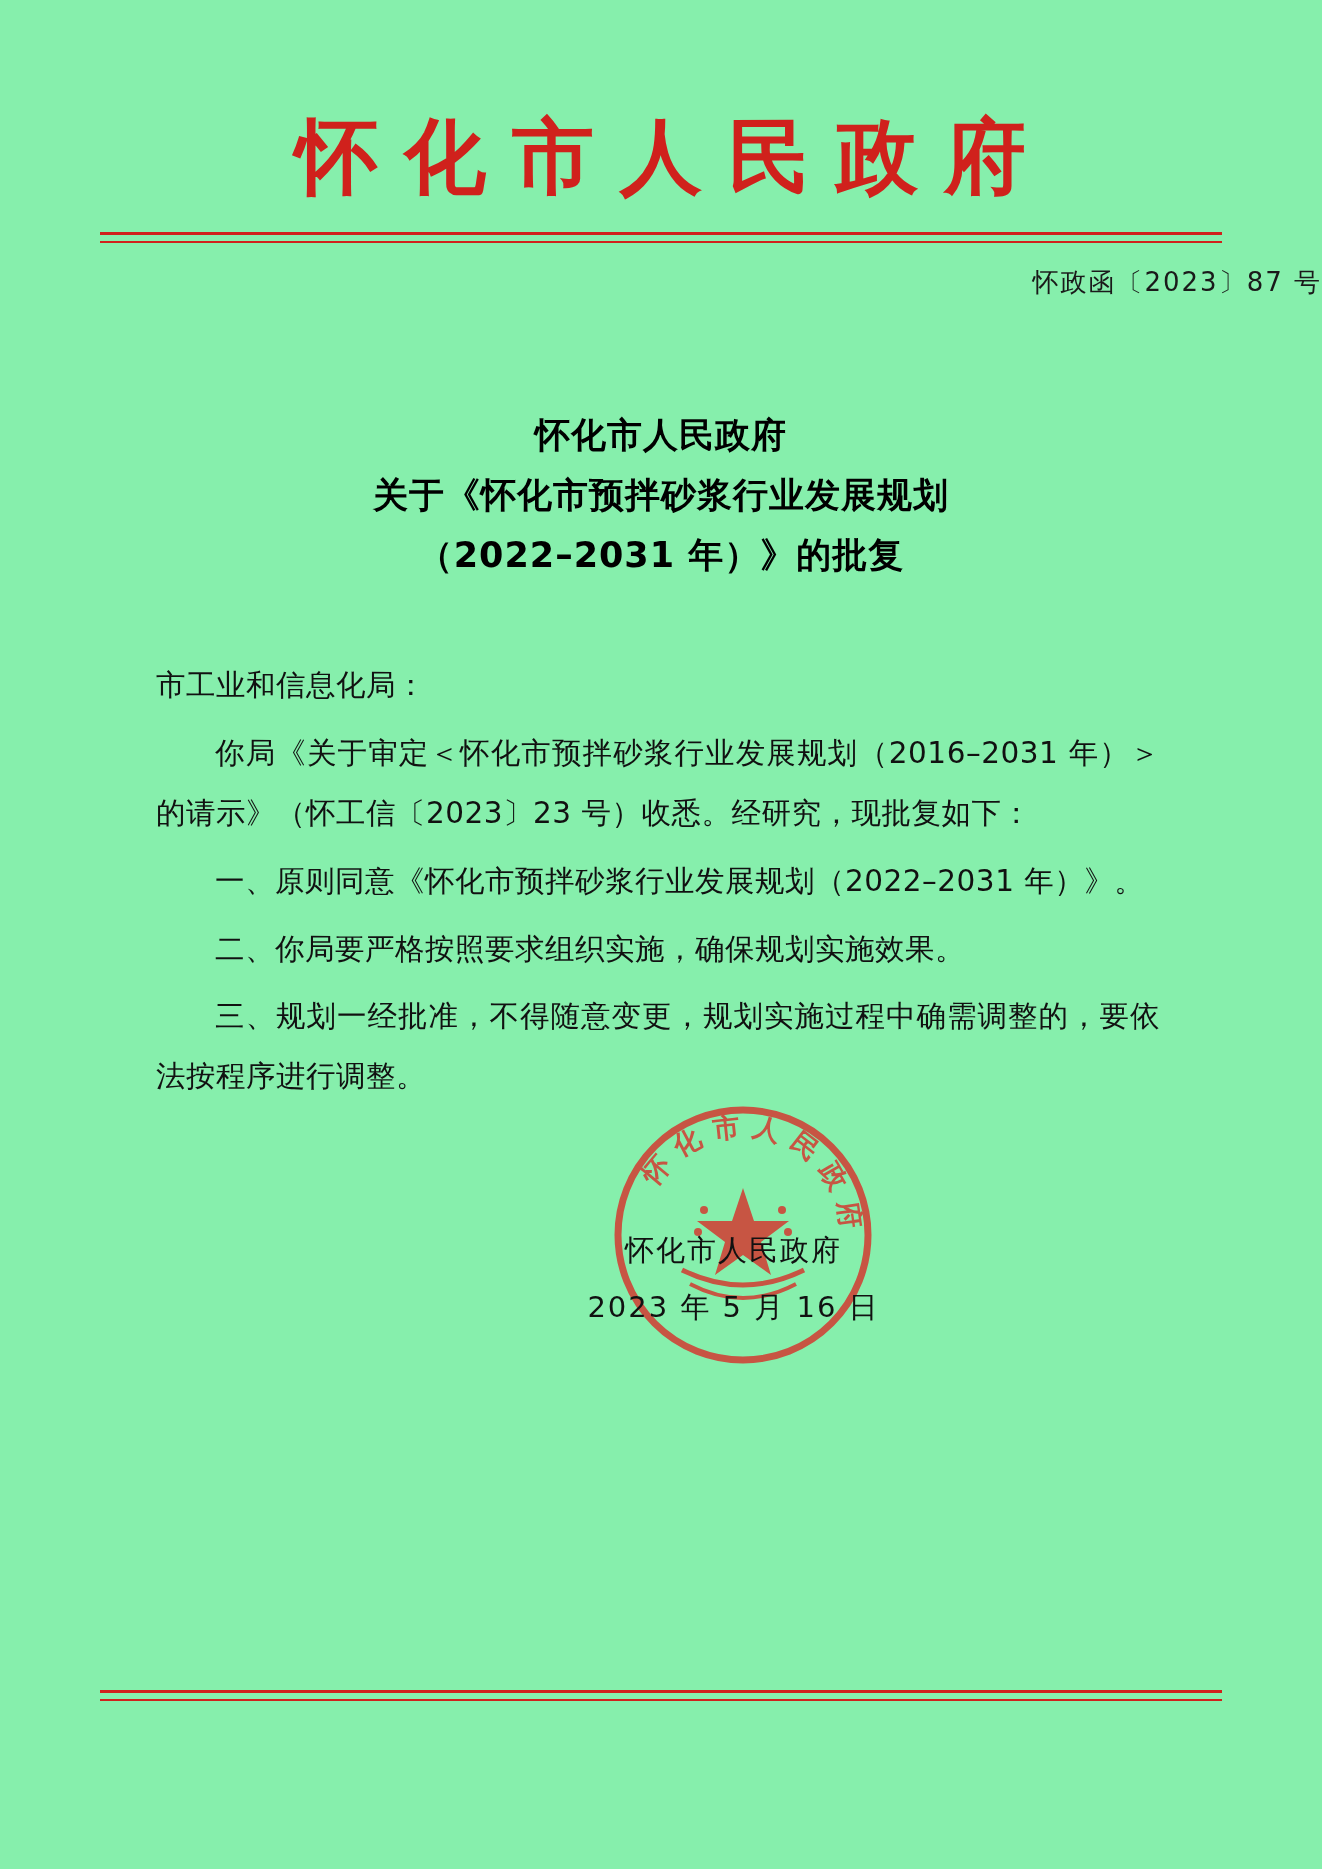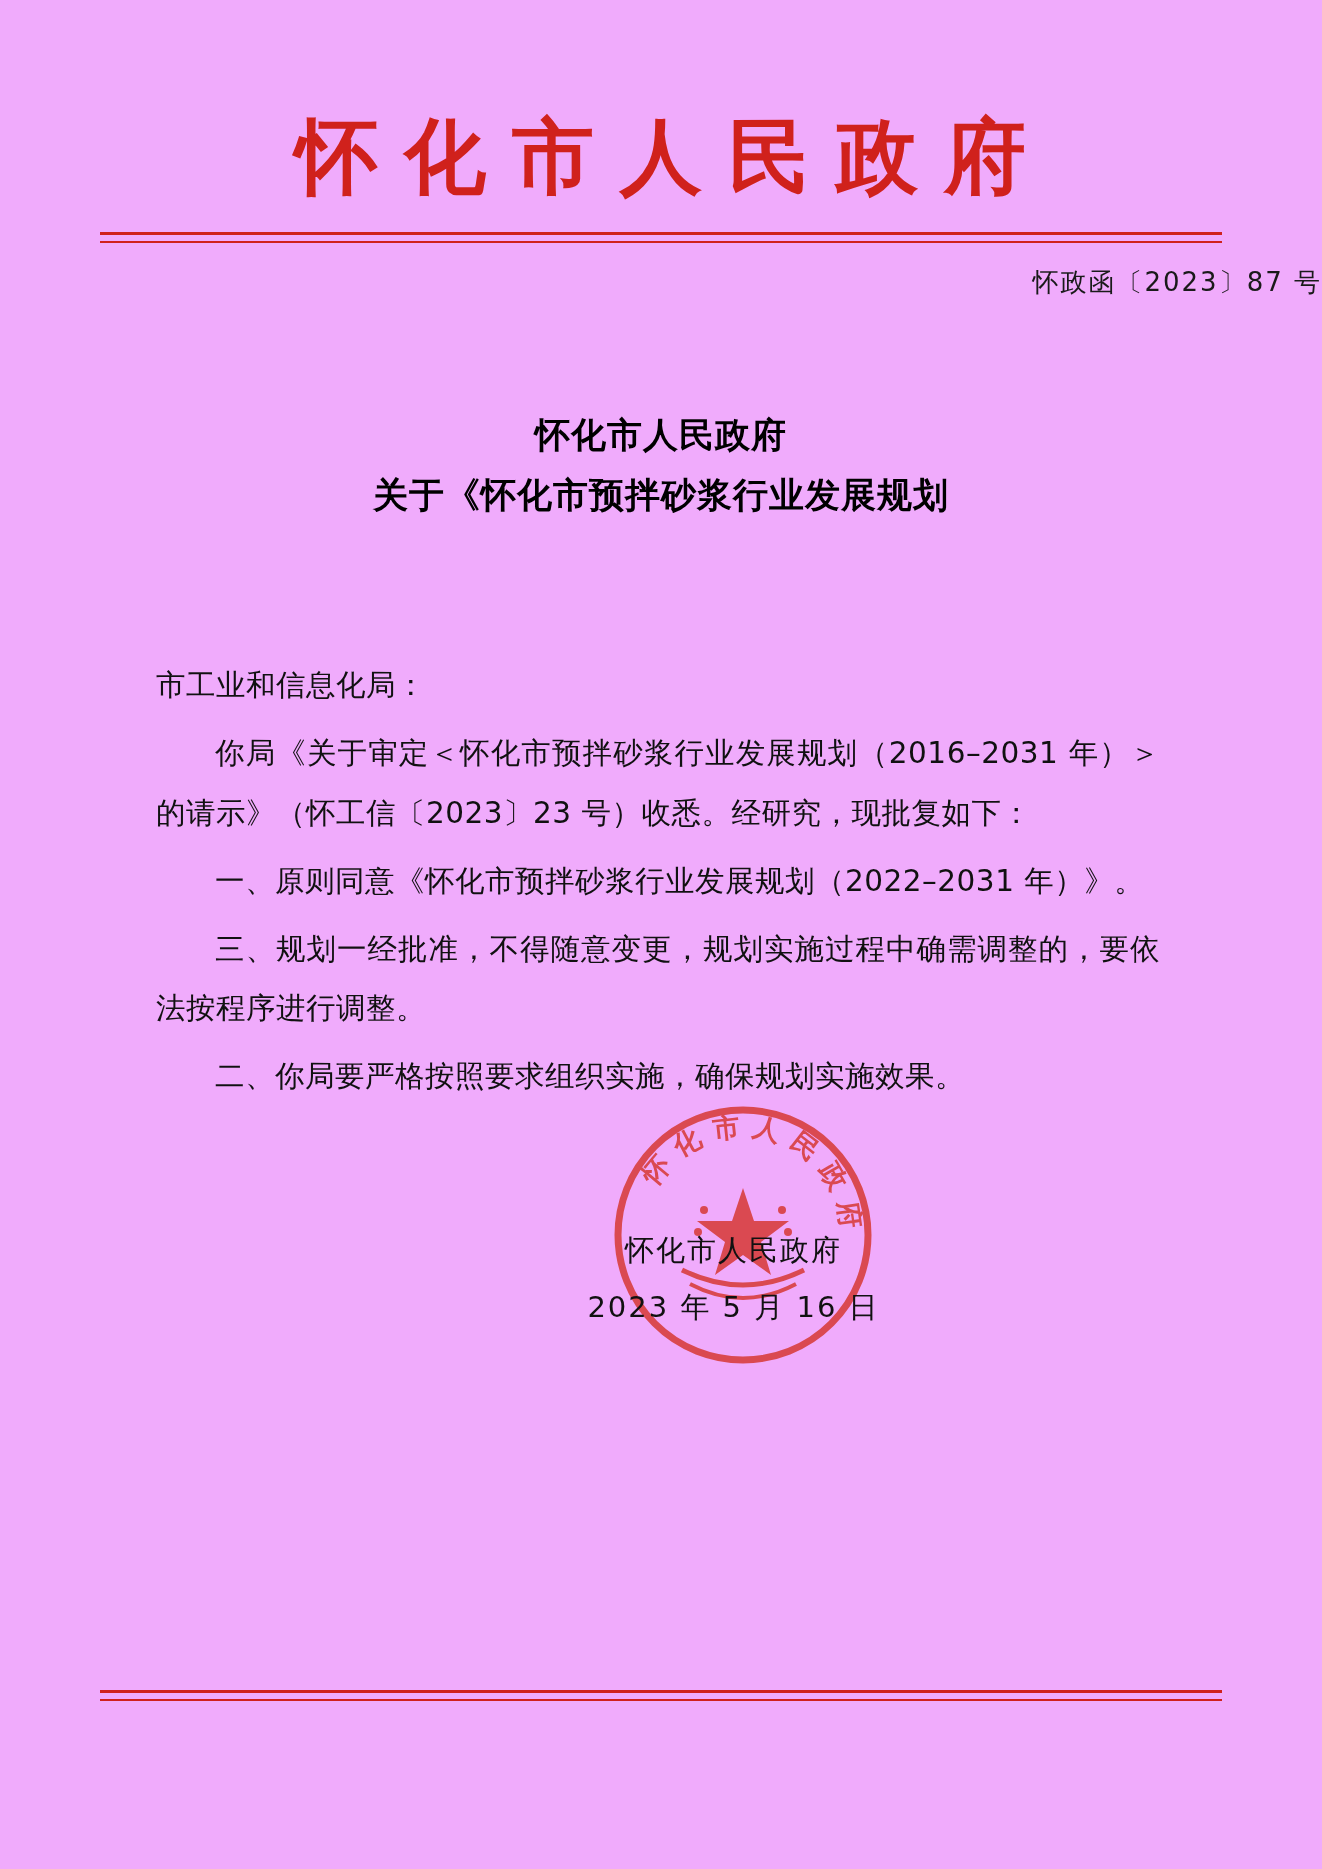--- a/index.html
+++ b/index.html
@@ -12,21 +12,21 @@
     height: 1869px;
     position: relative;
     font-family: "Liberation Serif", "DejaVu Serif", serif;
     color: #111111;
     overflow: hidden;
   }
 
   .page {
     position: absolute;
     inset: 0;
-    background: #f0abfc;
+    background: #86efac;
   }
 
   
   .masthead {
     position: absolute;
     top: 112px;
     left: 0;
     width: 100%;
     text-align: center;
   }
@@ -154,28 +154,29 @@
   <div class="masthead">
     <div class="masthead-title">怀化市人民政府</div>
   </div>
   <div class="rule-top"></div>
 
   <div class="doc-number">怀政函〔2023〕87 号</div>
 
   <div class="title-block">
     <span class="line">怀化市人民政府</span>
     <span class="line">关于《怀化市预拌砂浆行业发展规划</span>
+    <span class="line">（2022–2031 年）》的批复</span>
   </div>
 
   <div class="body-text">
     <p>市工业和信息化局：</p>
     <p class="indent">你局《关于审定＜怀化市预拌砂浆行业发展规划（2016–2031 年）＞的请示》（怀工信〔2023〕23 号）收悉。经研究，现批复如下：</p>
     <p class="indent">一、原则同意《怀化市预拌砂浆行业发展规划（2022–2031 年）》。</p>
+    <p class="indent">二、你局要严格按照要求组织实施，确保规划实施效果。</p>
     <p class="indent">三、规划一经批准，不得随意变更，规划实施过程中确需调整的，要依法按程序进行调整。</p>
-    <p class="indent">二、你局要严格按照要求组织实施，确保规划实施效果。</p>
   </div>
 
   <div class="seal">
     <svg width="262" height="262" viewBox="0 0 262 262" aria-hidden="true">
       <circle cx="131" cy="131" r="125" fill="none" stroke="#d6342c" stroke-width="7"></circle>
 
       <polygon points="131,84 142,117 177,117 149,138 159,171 131,151 103,171 113,138 85,117 120,117" fill="#d6342c"></polygon>
 
       <circle cx="92" cy="106" r="4" fill="#d6342c"></circle>
       <circle cx="86" cy="128" r="4" fill="#d6342c"></circle>

